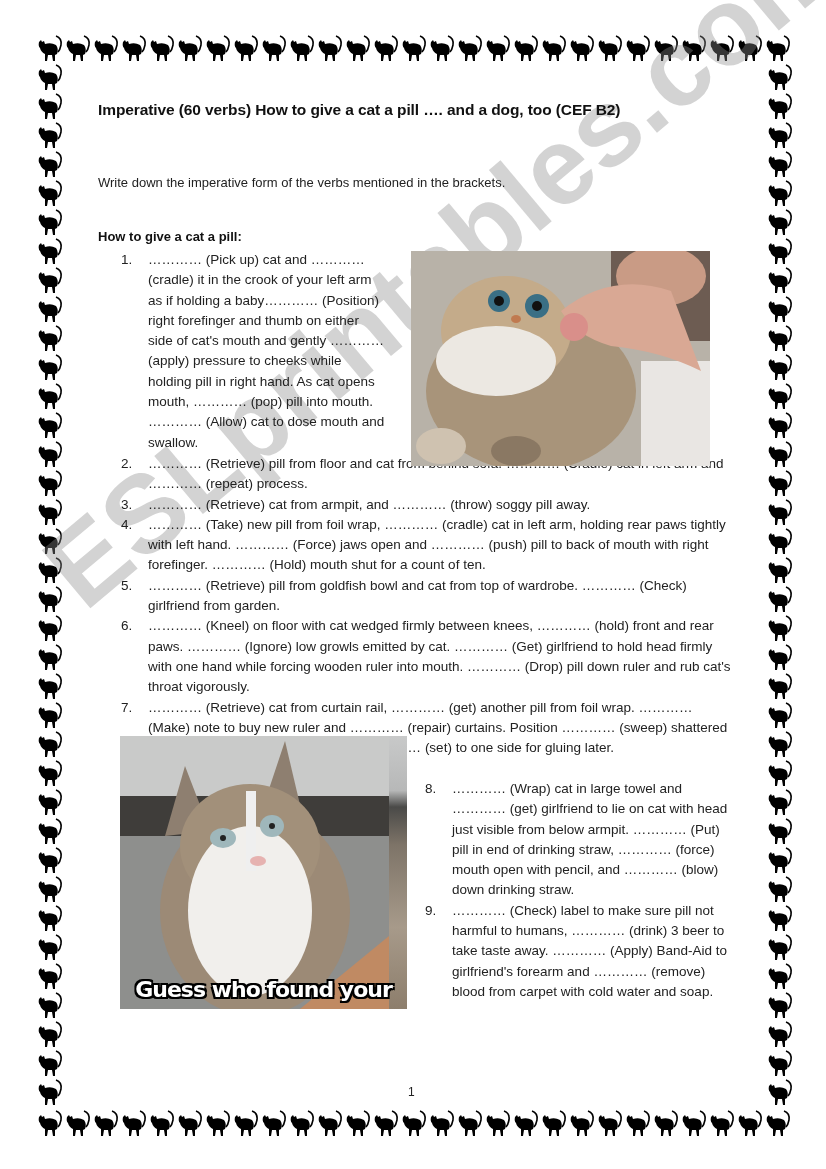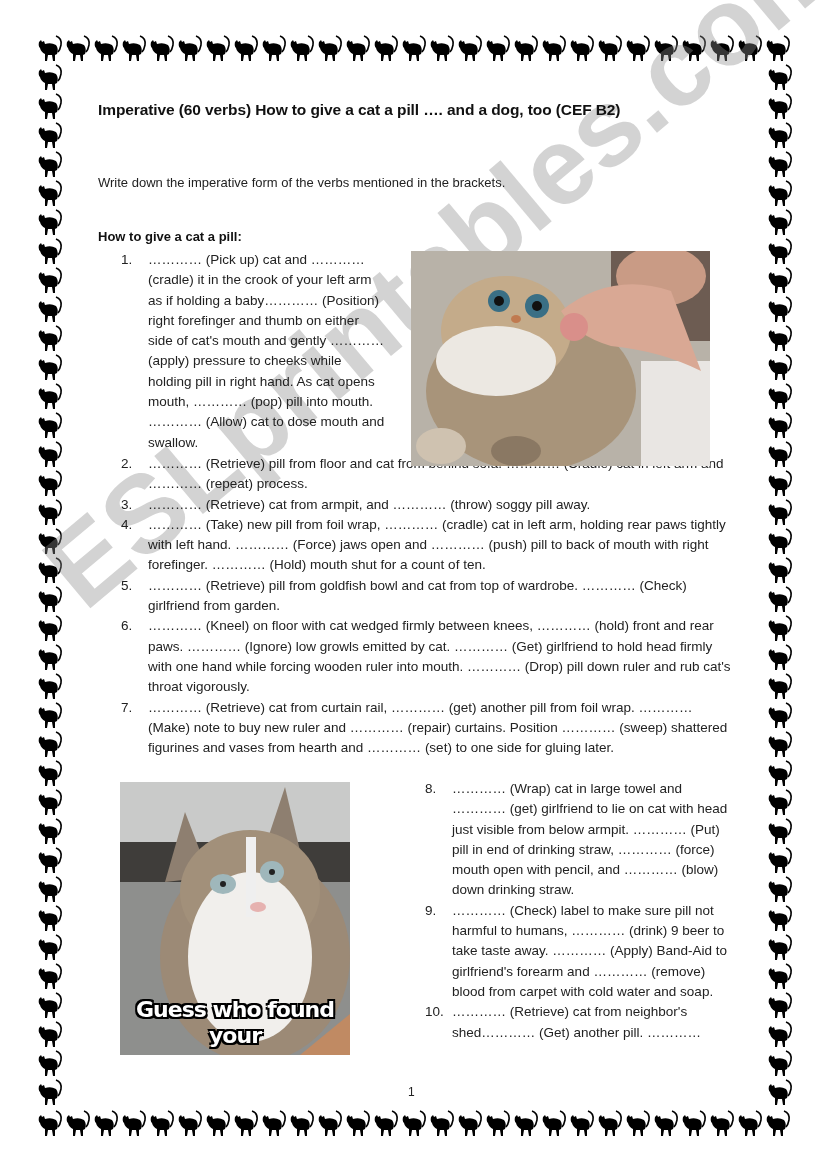--- a/index.html
+++ b/index.html
@@ -20,21 +20,21 @@
   .section-heading { position: absolute; left: 98px; top: 229px; font-size: 13px; font-weight: bold; color: #111; }
 
   .list { position: absolute; font-size: 13.5px; line-height: 20.3px; color: #222; }
   .item { position: relative; padding-left: 27px; }
   .item .num { position: absolute; left: 0; top: 0; }
   .item .text { display: block; }
 
   .img-box { position: absolute; overflow: hidden; }
   .photo1 { left: 411px; top: 251px; width: 299px; height: 215px;
             background: linear-gradient(135deg, #bfb9ad 0%, #8f8676 30%, #c9b8a4 55%, #a89174 75%, #d9d2cb 100%); }
-  .photo2 { left: 120px; top: 782px; width: 230px; height: 273px;
+  .photo2 { left: 120px; top: 736px; width: 287px; height: 273px;
             background: linear-gradient(180deg, #c8c9c9 0%, #b7b8b8 20%, #4a4a48 26%, #7e7468 40%, #a79a8a 70%, #8d7e6c 100%); }
   .meme-text { position: absolute; left: 0; right: 0; bottom: 6px; text-align: center;
                font-family: "DejaVu Sans", sans-serif; font-weight: bold; font-size: 22px;
                line-height: 26px; color: #fff; letter-spacing: -1px;
                text-shadow: -2px -2px 0 #000, 2px -2px 0 #000, -2px 2px 0 #000, 2px 2px 0 #000, 0 2px 0 #000, 0 -2px 0 #000; }
 
   .page-number { position: absolute; left: 408px; top: 1085px; font-size: 12px; color: #222; }
 
   .watermark { position: absolute; left: 60px; top: 520px; font-size: 110px; font-weight: bold;
                color: rgba(140,140,140,0.38); transform: rotate(-40deg); transform-origin: left center;
@@ -850,25 +850,21 @@
     </div>
   </div>
 
   <div class="list" style="left:425px; top:779px; width:306px;">
     <div class="item">
       <span class="num">8.</span>
       <span class="text">………… (Wrap) cat in large towel and ………… (get) girlfriend to lie on cat with head just visible from below armpit. ………… (Put) pill in end of drinking straw, ………… (force) mouth open with pencil, and ………… (blow) down drinking straw.</span>
     </div>
     <div class="item">
       <span class="num">9.</span>
-      <span class="text">………… (Check) label to make sure pill not harmful to humans, ………… (drink) 9 beer to take taste away. ………… (Apply) Band-Aid to girlfriend's forearm and ………… (remove) blood from carpet with cold water and soap.</span>
-    </div>
-    <div class="item">
-      <span class="num">10.</span>
-      <span class="text">………… (Retrieve) cat from neighbor's shed………… (Get) another pill. …………</span>
+      <span class="text">………… (Check) label to make sure pill not harmful to humans, ………… (drink) 3 beer to take taste away. ………… (Apply) Band-Aid to girlfriend's forearm and ………… (remove) blood from carpet with cold water and soap.</span>
     </div>
   </div>
 
   <div class="img-box photo1" title="kitten held with pill being given">
     <svg width="299" height="215" viewBox="0 0 299 215">
       <rect x="0" y="0" width="299" height="215" fill="#b8b2a8"></rect>
       <rect x="200" y="0" width="99" height="90" fill="#6d5c52"></rect>
       <ellipse cx="250" cy="25" rx="45" ry="30" fill="#c99b85"></ellipse>
       <rect x="230" y="110" width="69" height="105" fill="#e9e6e3"></rect>
       <ellipse cx="120" cy="140" rx="105" ry="80" fill="#a8947a"></ellipse>

